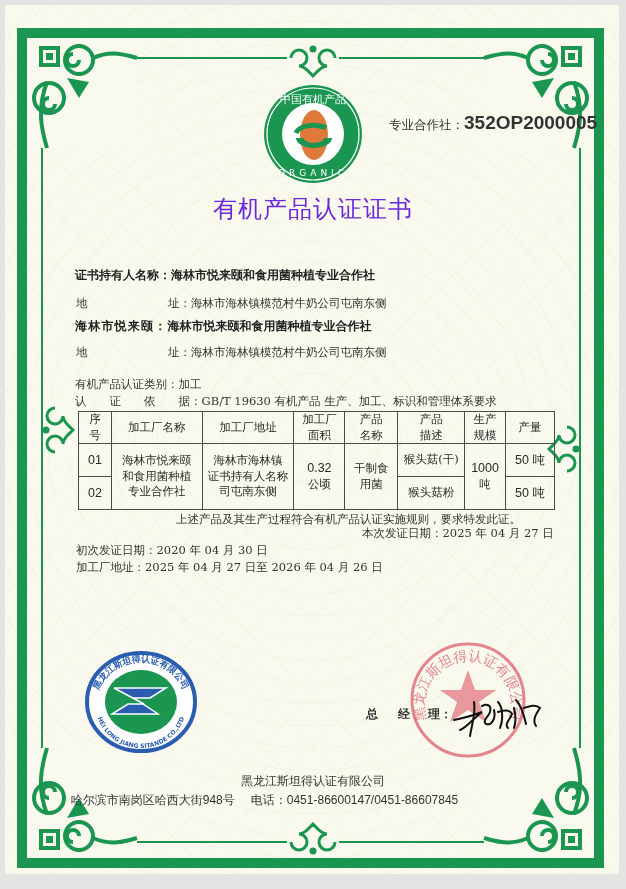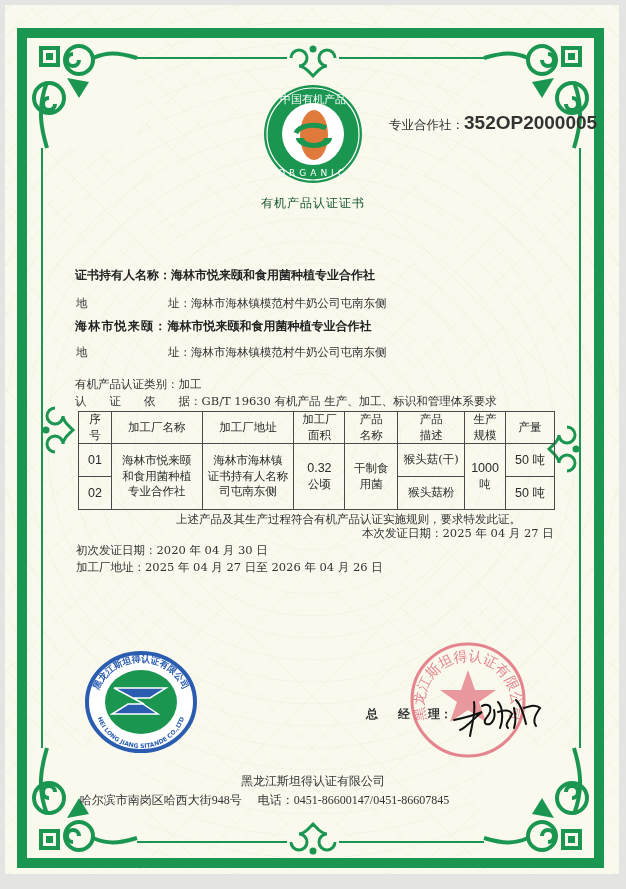--- a/index.html
+++ b/index.html
@@ -20,37 +20,37 @@
   .frame-thick { position: absolute; left: 17px; top: 28px; width: 587px; height: 840px;
     border: 10px solid #1a9650; box-sizing: border-box; }
   .frame-thin { position: absolute; left: 41px; top: 57px; width: 540px; height: 786px;
     border: 2px solid #1a9650; box-sizing: border-box; }
   svg.orn { position: absolute; overflow: visible; }
   .txt { position: absolute; white-space: nowrap; line-height: 1; }
 
   .cert-no { left: 389px; top: 113px; font-size: 12.5px; color: #333; }
   .cert-no b { font-family: "Liberation Sans", sans-serif; font-weight: bold; font-size: 19px; }
 
-  .title { left: 0; width: 626px; top: 197px; text-align: center; font-size: 12px; color: #14532d; letter-spacing: 1px; }
+  .title { left: 0; width: 626px; top: 197px; text-align: center; font-size: 24px; color: #6d28d9; letter-spacing: 1px; }
 
   .bold-line { font-weight: bold; font-size: 12px; color: #222; }
   .small-line { font-family: "DejaVu Serif", serif; font-size: 11.5px; color: #333; }
 
   table.cert {
     position: absolute; left: 78px; top: 411px; width: 477px;
     border-collapse: collapse; font-family: "DejaVu Serif", serif; font-size: 11.5px; color: #2a2a2a;
     background: transparent;
   }
   table.cert td, table.cert th {
     border: 1px solid #4a4a4a; text-align: center; vertical-align: middle; padding: 0; font-weight: normal; line-height: 1.35;
   }
   .num { font-family: "Liberation Sans", sans-serif; font-size: 12.5px; }
 
   .footer-co { left: 0; width: 626px; top: 775px; text-align: center; font-family: "DejaVu Serif", serif; font-size: 12px; color: #333; }
-  .footer-addr { left: 0; width: 529px; top: 794px; text-align: center; font-family: Liberation Serif, serif; font-size: 12px; color: #333; }
+  .footer-addr { left: 0; width: 529px; top: 794px; text-align: center; font-family: Liberation Sans, sans-serif; font-size: 12px; color: #333; }
 </style>
 </head>
 <body>
 
 <div class="paper"></div>
 
 <div class="frame-thick"></div>
 <div class="frame-thin"></div>
 
 <svg class="orn" style="left:27px;top:38px" width="110" height="110" viewBox="0 0 110 110">

